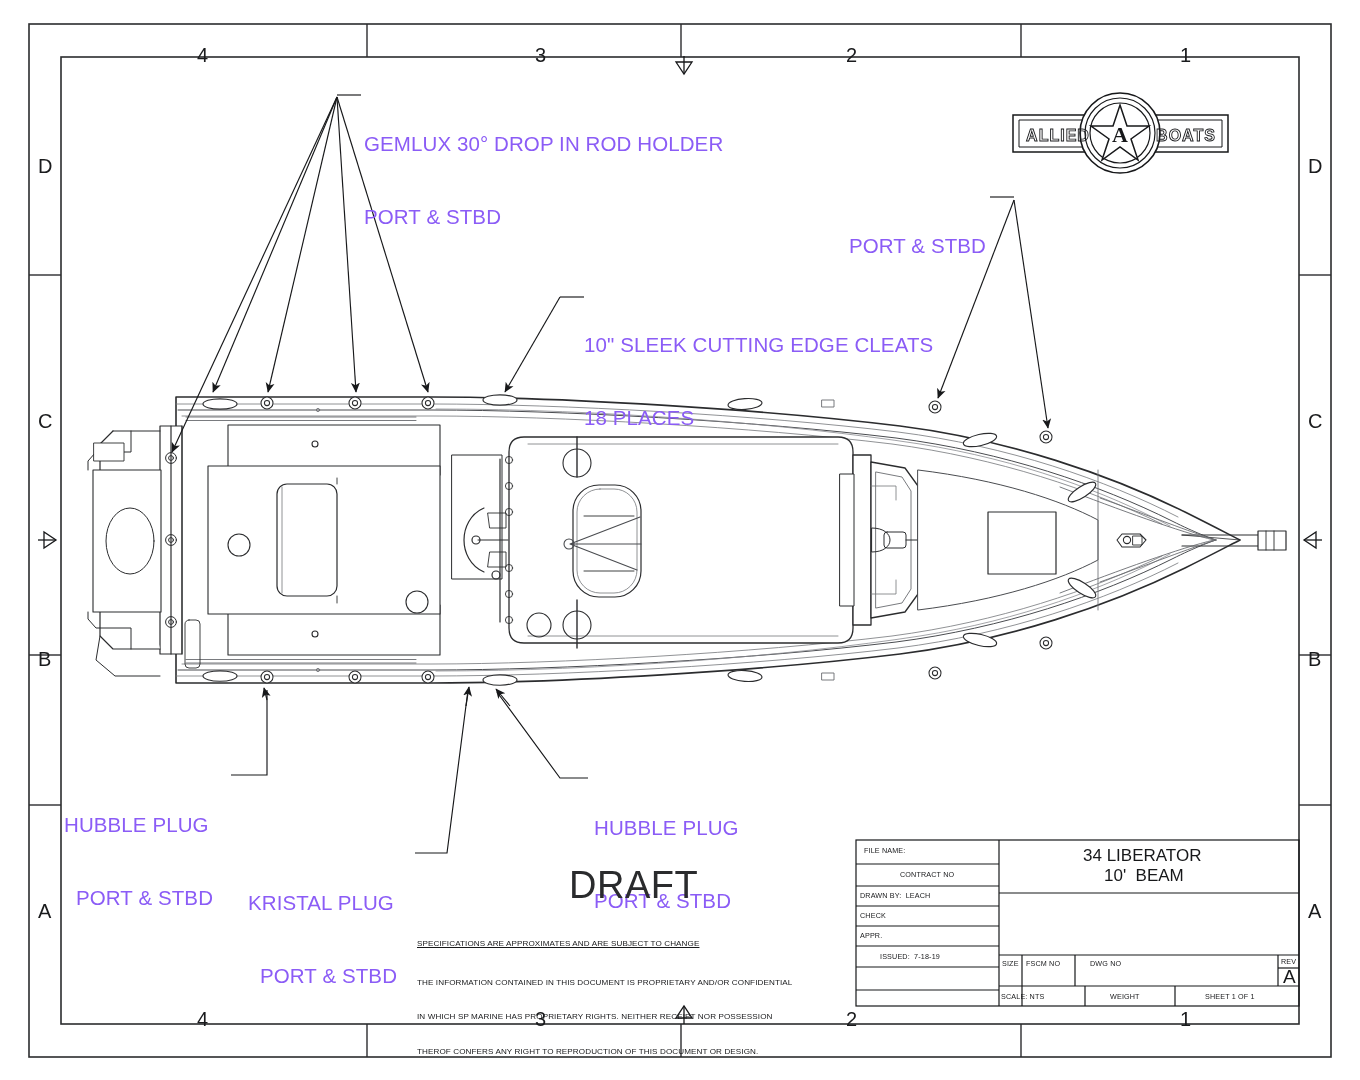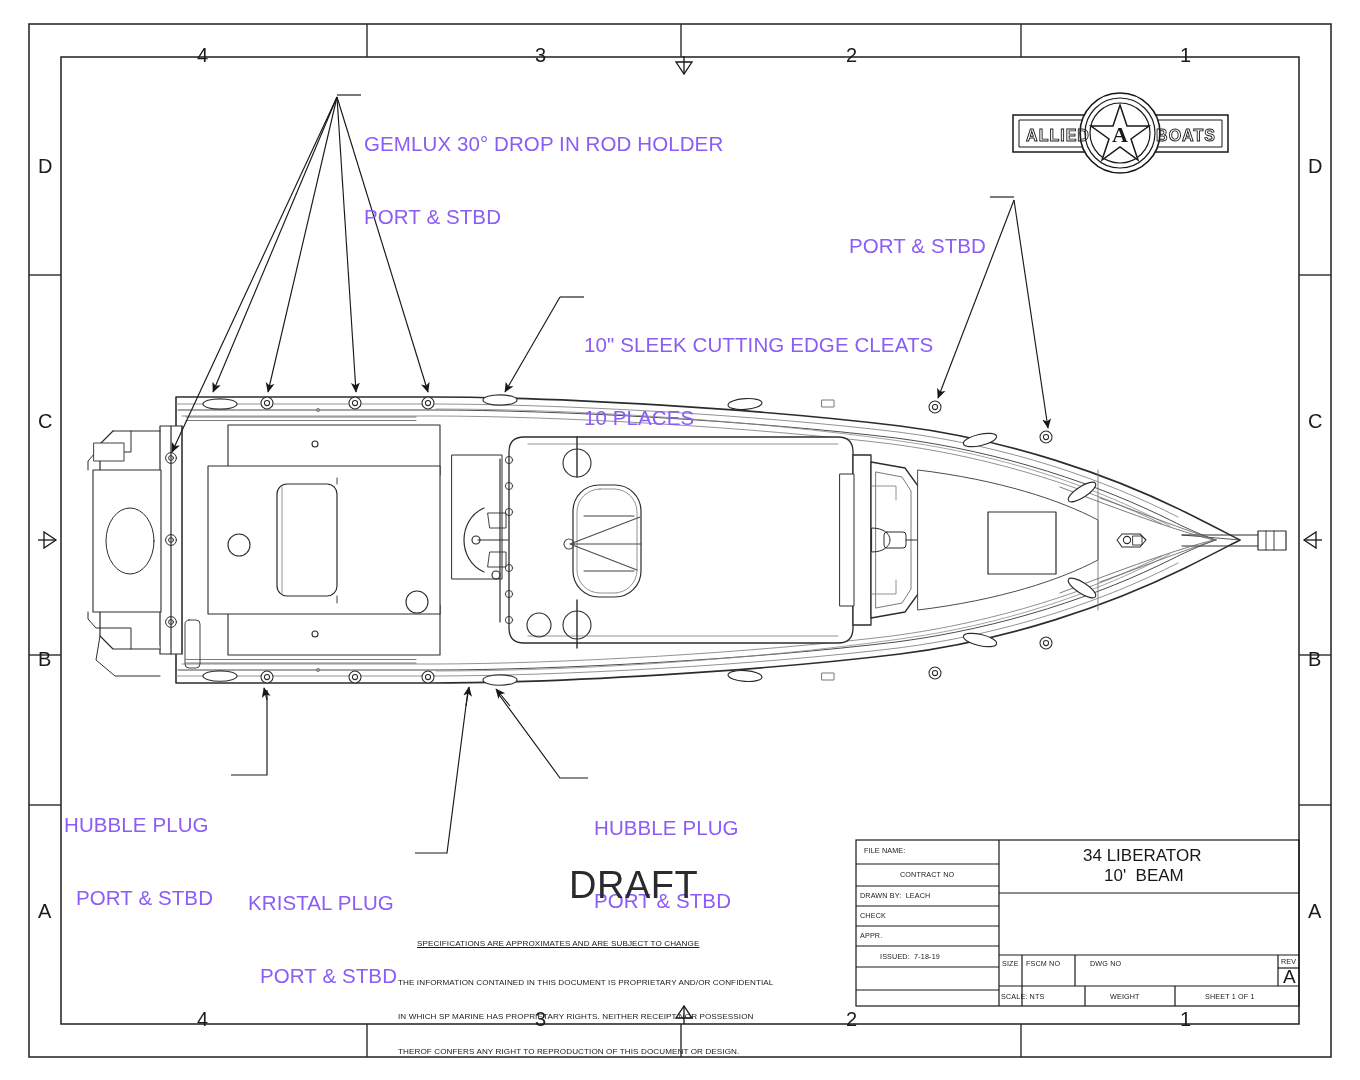--- a/index.html
+++ b/index.html
@@ -373,42 +373,42 @@
     <div>GEMLUX 30° DROP IN ROD HOLDER</div>
     <div>PORT &amp; STBD</div>
   </div>
 
   <div class="lbl callout r" style="left:588px;top:186px;width:398px;">
     <div>PORT &amp; STBD</div>
   </div>
 
   <div class="lbl callout" style="left:584px;top:285px;">
     <div>10" SLEEK CUTTING EDGE CLEATS</div>
-    <div>10 PLACES</div>
+    <div>18 PLACES</div>
   </div>
 
   <div class="lbl callout" style="left:64px;top:765px;">
     <div>HUBBLE PLUG</div>
     <div style="padding-left:12px;">PORT &amp; STBD</div>
   </div>
 
   <div class="lbl callout" style="left:594px;top:768px;">
     <div>HUBBLE PLUG</div>
     <div>PORT &amp; STBD</div>
   </div>
 
   <div class="lbl callout" style="left:248px;top:843px;">
     <div>KRISTAL PLUG</div>
     <div style="padding-left:12px;">PORT &amp; STBD</div>
   </div>
 
   <div class="lbl draft-word" style="left:569px;top:863px;">DRAFT</div>
 
   <div class="lbl disc-head" style="left:417px;top:927px;margin-top:12px;">SPECIFICATIONS ARE APPROXIMATES AND ARE SUBJECT TO CHANGE</div>
-  <div class="lbl disc" style="left:398px;top:954px;">
+  <div class="lbl disc" style="left:417px;top:954px;">
     <div>THE INFORMATION CONTAINED IN THIS DOCUMENT IS PROPRIETARY AND/OR CONFIDENTIAL</div>
     <div>IN WHICH SP MARINE HAS PROPRIETARY RIGHTS. NEITHER RECEIPT NOR POSSESSION</div>
     <div>THEROF CONFERS ANY RIGHT TO REPRODUCTION OF THIS DOCUMENT OR DESIGN.</div>
   </div>
 
   <div class="lbl tb" style="left:864px;top:847px;">FILE NAME:</div>
   <div class="lbl tb" style="left:864px;top:871px;margin-left:36px;">CONTRACT NO</div>
   <div class="lbl tb" style="left:860px;top:892px;">DRAWN BY:  LEACH</div>
   <div class="lbl tb" style="left:860px;top:912px;">CHECK</div>
   <div class="lbl tb" style="left:860px;top:932px;">APPR.</div>

